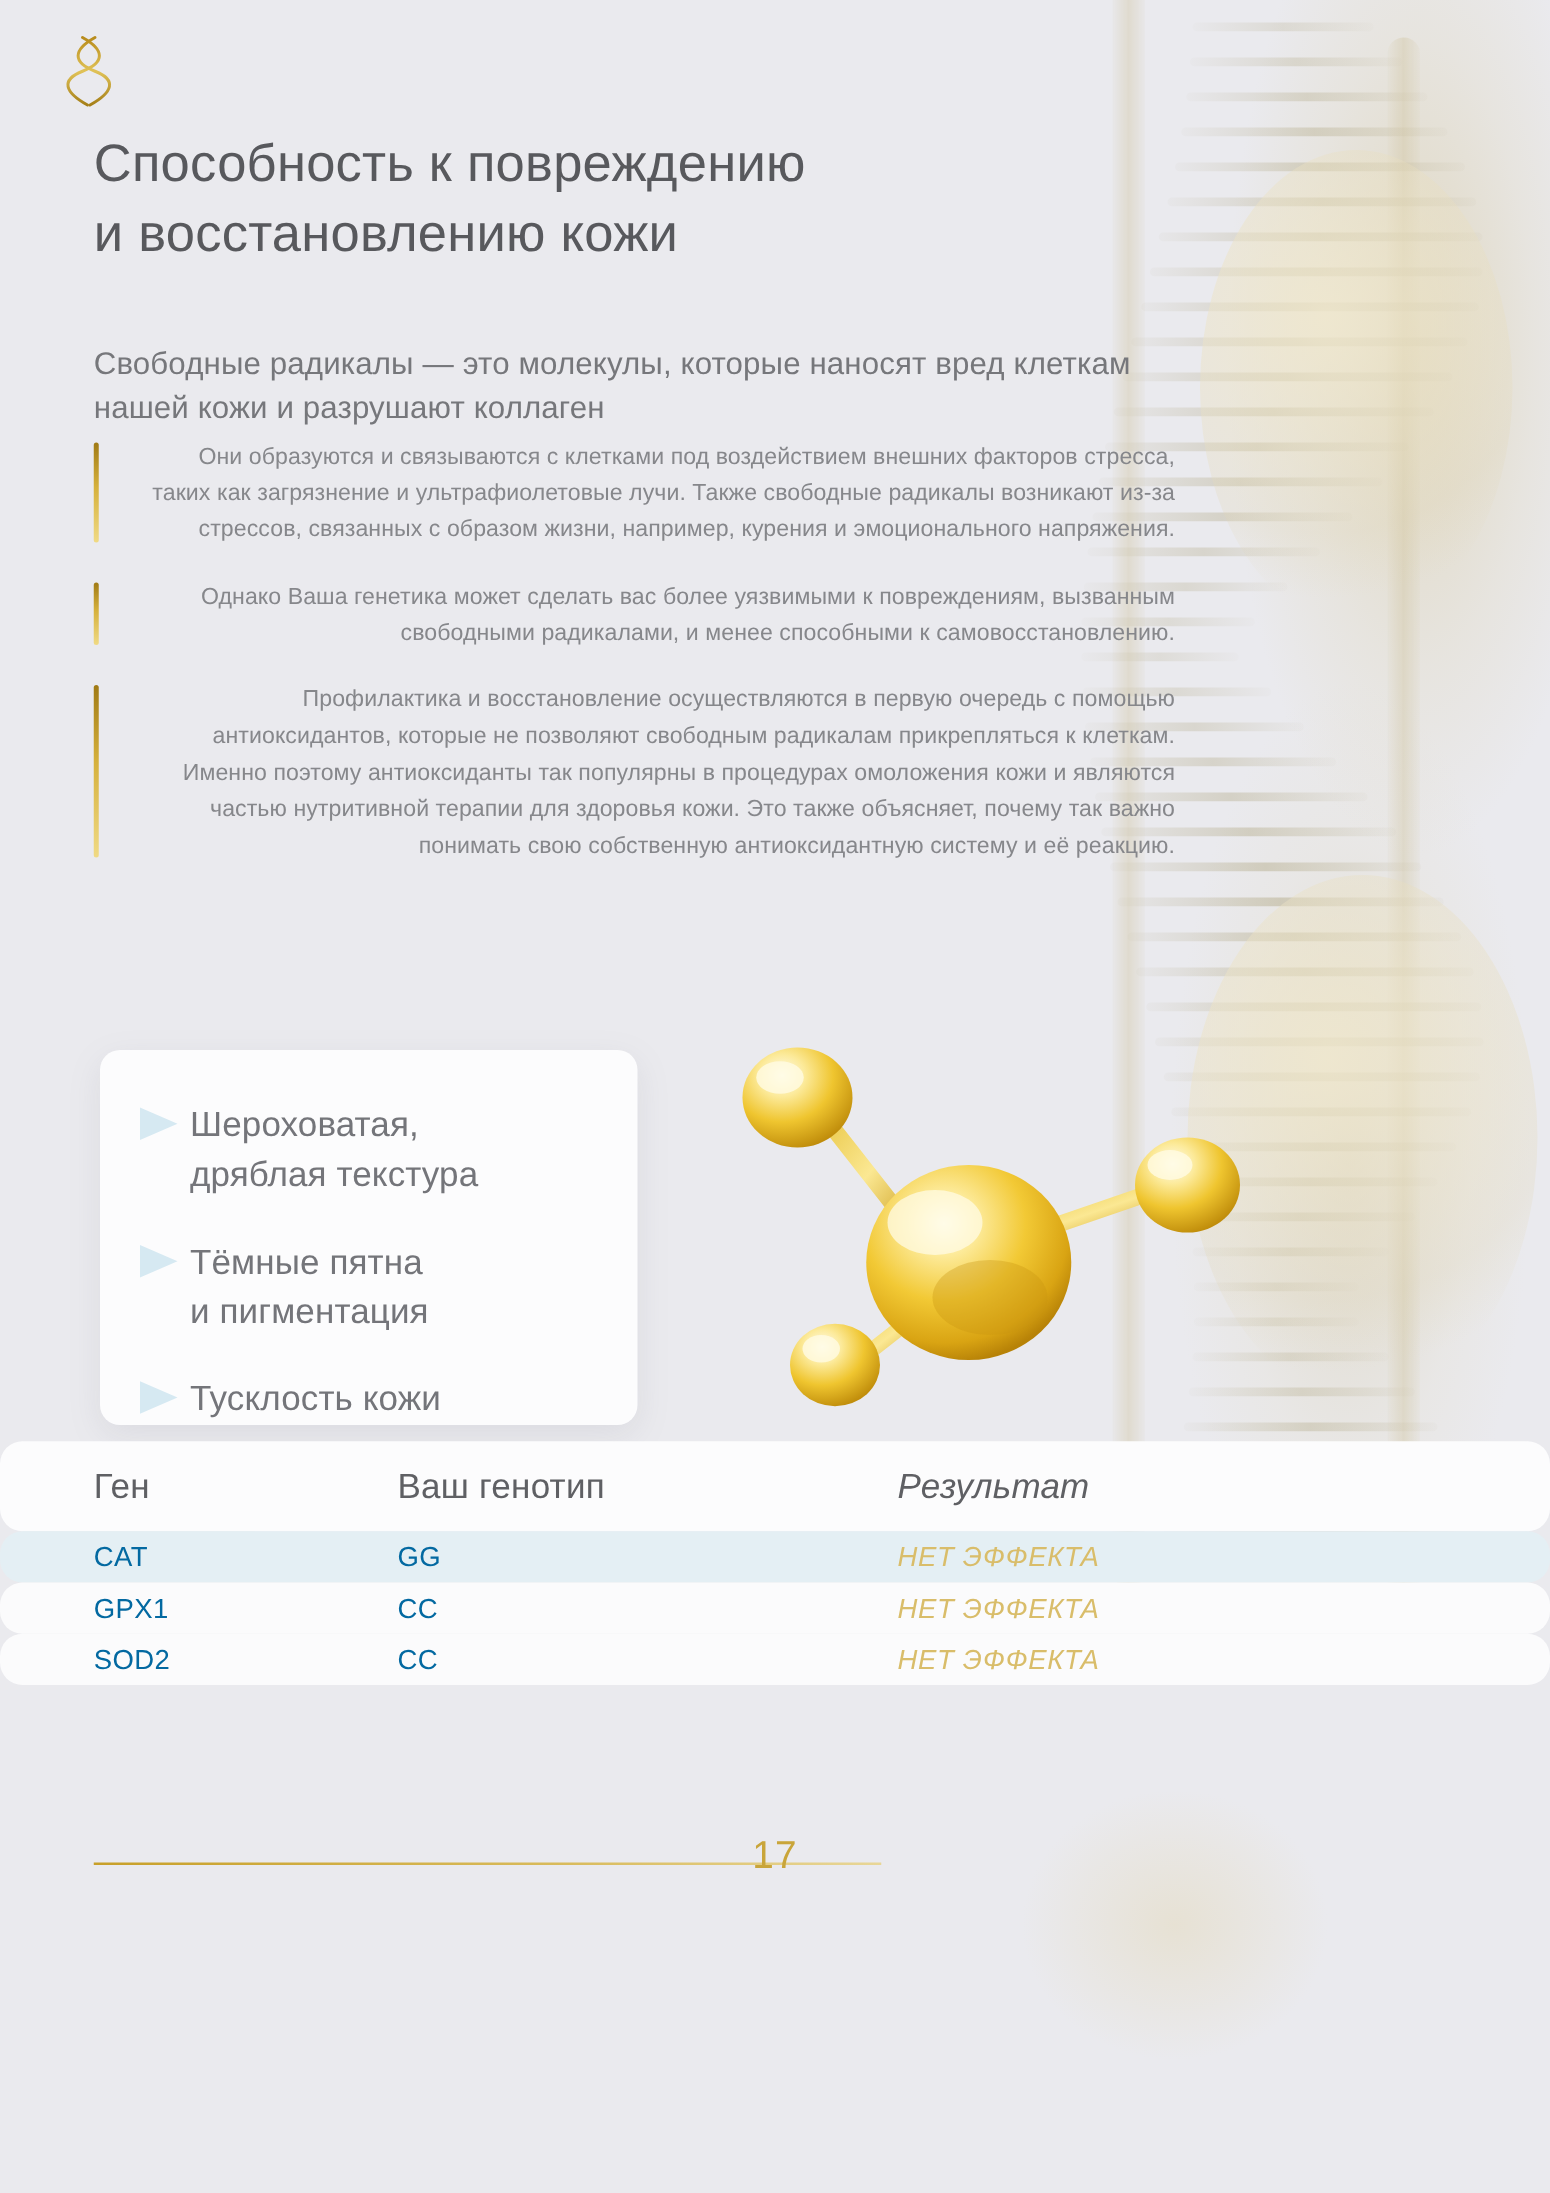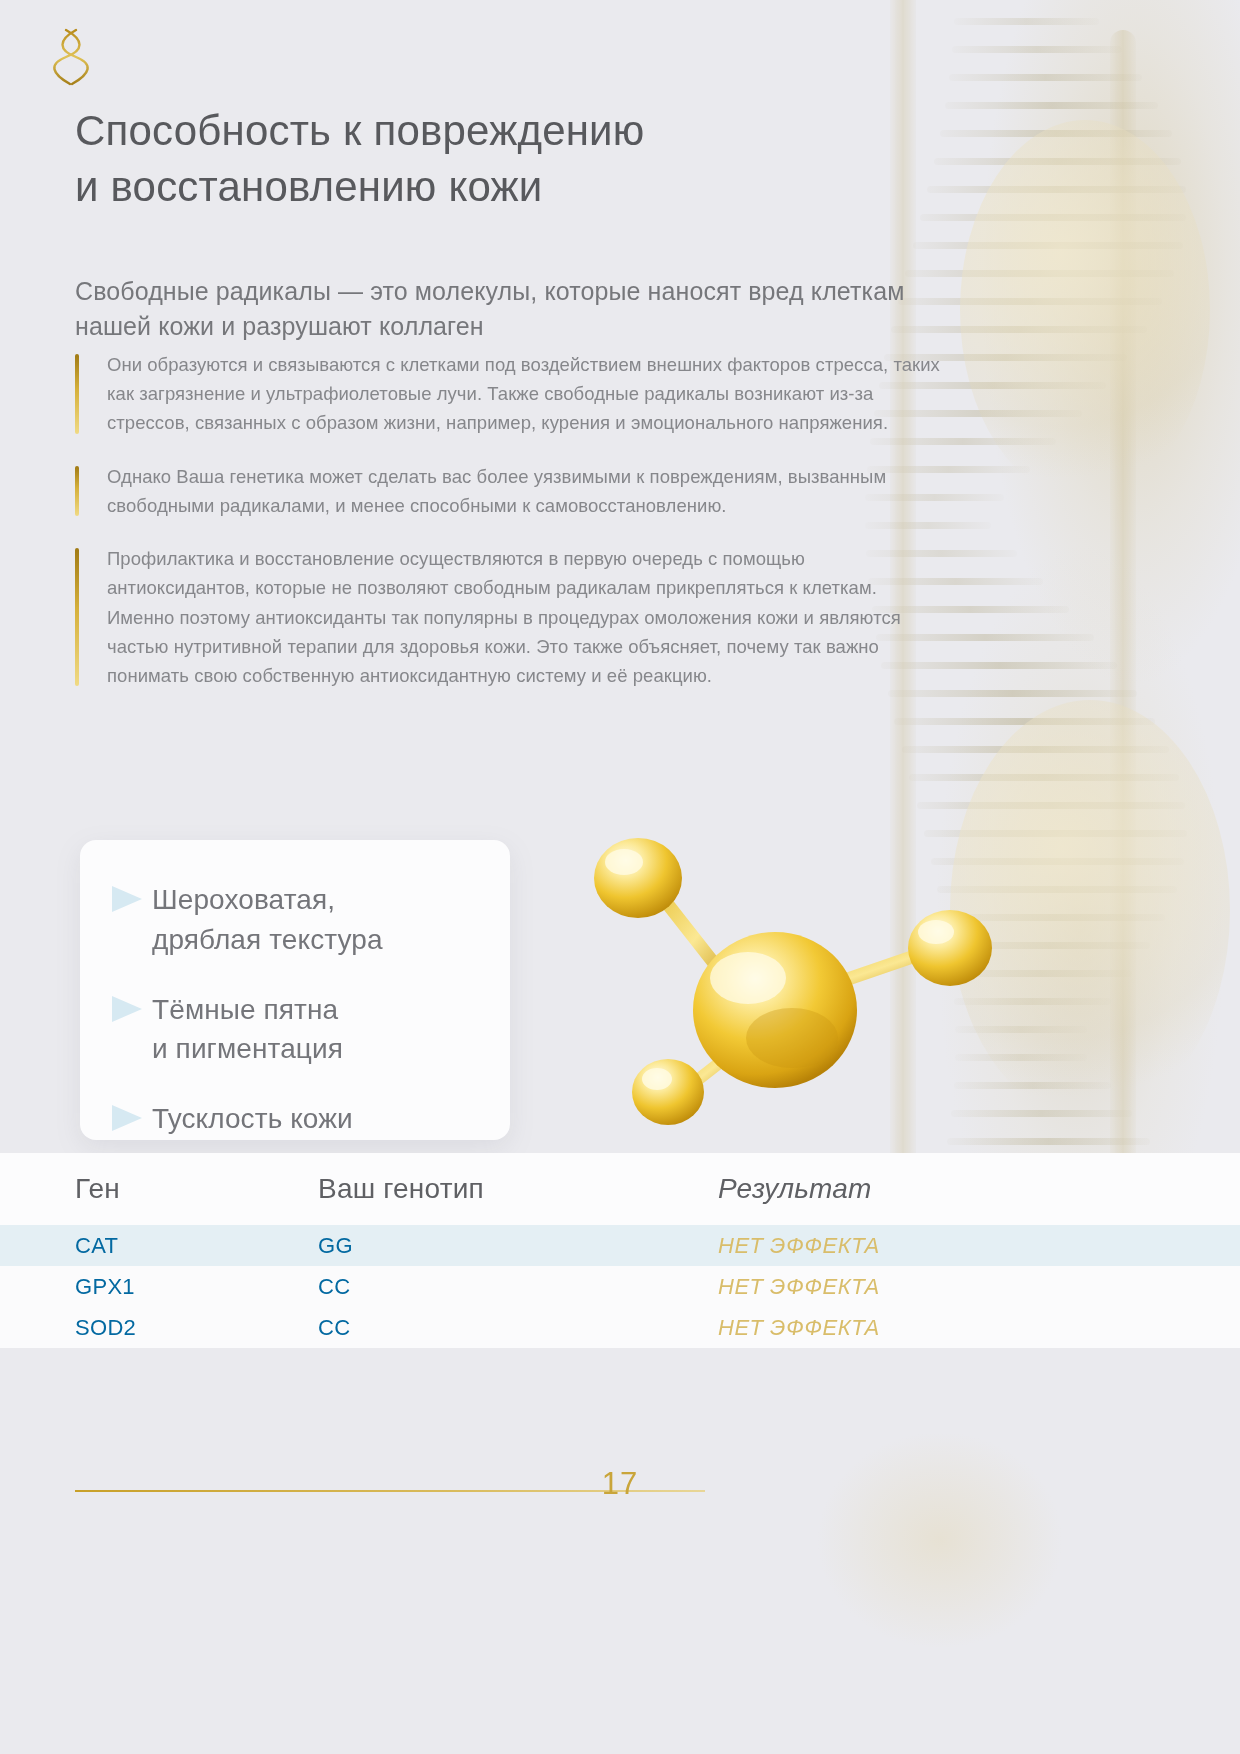--- a/index.html
+++ b/index.html
@@ -54,21 +54,21 @@
     color:#58595d; letter-spacing:.2px;
   }
   .subtitle {
     position:absolute; left:75px; top:247px; width:880px;
     font-size:25px; font-weight:400; line-height:1.40;
     color:#76777b; letter-spacing:.1px;margin-top:27px;
   }
 
   .para-list { position:absolute; left:75px; top:350px; width:865px; }
   .para {
-    position:relative; padding-left:32px; margin-bottom:24px;
+    position:relative; padding-left:44px; margin-bottom:24px;text-align:right;
   }
   .para .bar {
     position:absolute; left:0; top:4px; bottom:4px; width:4px;
     background:linear-gradient(180deg,#a07a14 0%, #d6b13c 45%, #f0da84 100%);
     border-radius:2px;
   }
   .para p {
     font-size:18.5px; font-weight:300; line-height:1.58;
     color:#86878b; letter-spacing:.05px;
   }
@@ -93,21 +93,21 @@
     width:42px; flex:0 0 42px; margin-top:4px;
   }
   .sign-arrow svg { display:block; }
   .sign-text {
     font-size:28px; font-weight:300; line-height:1.42; color:#74757a;
     letter-spacing:.1px;
   }
 
   
   .table-wrap { position:absolute; left:0; top:1153px; width:1240px; }
-  .trow { display:flex; align-items:center; height:41px; }
+  .trow { display:flex; align-items:center; height:41px;border-radius:18px; }
   .thead { height:72px; background:#fcfcfd; }
   .trow .c1 { width:318px; padding-left:75px; }
   .trow .c2 { width:400px; }
   .trow .c3 { flex:1;font-style:italic; }
   .thead .c1, .thead .c2, .thead .c3 {
     font-size:28px; font-weight:300; color:#5f6064; letter-spacing:.2px;
   }
   .tbody .trow { font-size:22px; font-weight:300; letter-spacing:.3px; }
   .tbody .trow .c1, .tbody .trow .c2 { color:#0369a1; }
   .trow.alt { background:#e4eff4; }

